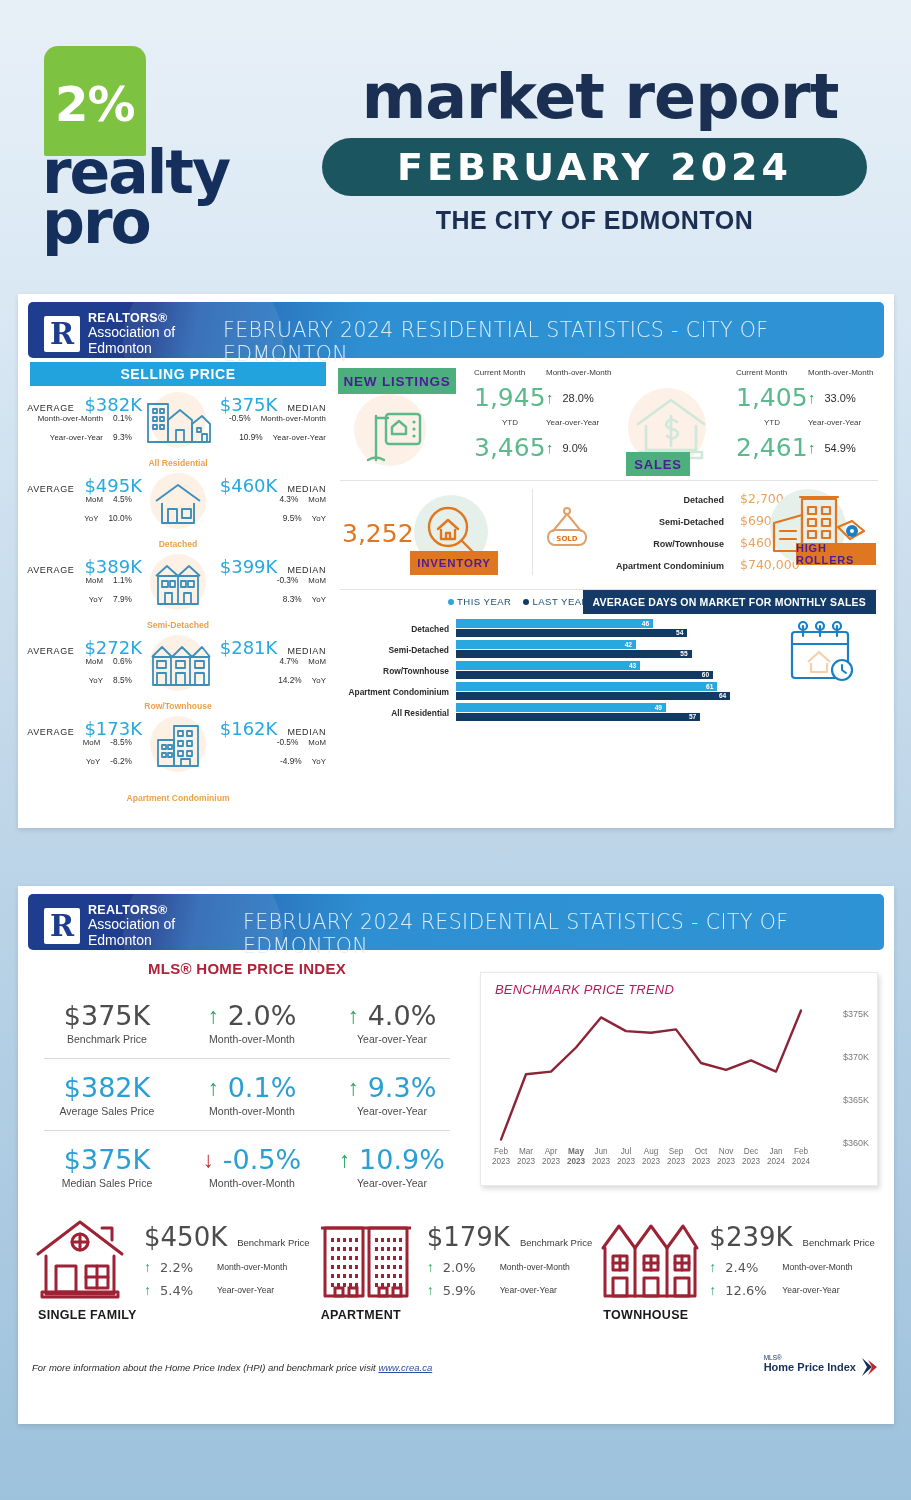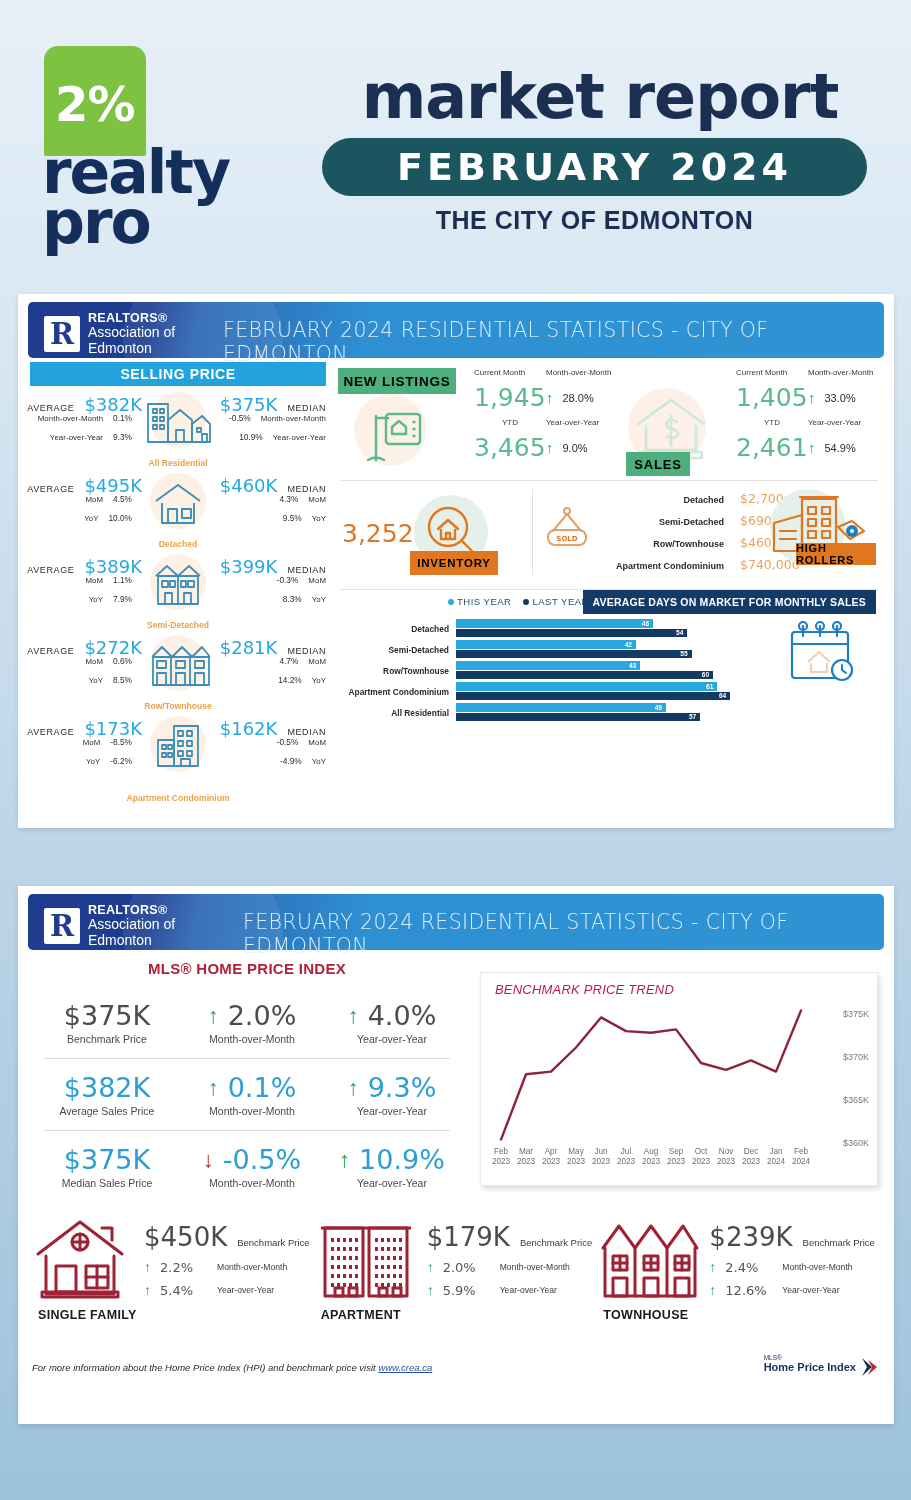--- a/index.html
+++ b/index.html
@@ -131,21 +131,21 @@
   }
   .sp-name.below { bottom: -12px; }
 
   
   .r-side { position: absolute; left: 318px; top: 68px; right: 12px; }
   .divider { height: 1px; background: #e3e3e3; margin: 0 4px; }
 
   .nl-block { position: relative; height: 118px; }
   .tag {
     display: inline-flex; align-items: center; justify-content: center;
-    color: #000000; font-weight: bold; letter-spacing: 0.8px;
+    color: #4c1d95; font-weight: bold; letter-spacing: 0.8px;
   }
   .tag-green { background: #4caf7d; }
   .tag-orange { background: #e0761f; }
   .nl-tag { position: absolute; left: 2px; top: 6px; width: 118px; height: 26px; font-size: 13.5px; }
   .nl-icon { position: absolute; left: 26px; top: 36px; width: 72px; height: 72px; }
   .nl-halo { position: absolute; left: 18px; top: 32px; width: 72px; height: 72px; border-radius: 50%; background: #fdf0e6; }
   .stat-grid { position: absolute; display: grid; grid-template-columns: 72px 118px; row-gap: 6px; }
   .stat-cap { font-size: 8px; color: #3a3a3a; }
   .stat-num { font-size: 25px; color: #5bb98c; font-family: "DejaVu Sans", sans-serif; font-weight: 400; }
   .stat-pct { font-size: 11px; color: #2b2b2b; display: flex; align-items: center; gap: 9px; }
@@ -839,21 +839,21 @@
     <div class="trend-ylab" id="trend-ylab">
         <div style="top: 142px;">$360K</div>
         <div style="top: 98.9697px;">$365K</div>
         <div style="top: 55.9394px;">$370K</div>
         <div style="top: 12.9091px;">$375K</div>
       </div>
     <div class="trend-xlab" id="trend-xlab">
         <div style="left: 12px;">Feb<br>2023</div>
         <div style="left: 37px;">Mar<br>2023</div>
         <div style="left: 62px;">Apr<br>2023</div>
-        <div style="left: 87px;">May<br>2023</div>
+        <div style="left: 87px; font-weight: bold;">May<br>2023</div>
         <div style="left: 112px;">Jun<br>2023</div>
         <div style="left: 137px;">Jul<br>2023</div>
         <div style="left: 162px;">Aug<br>2023</div>
         <div style="left: 187px;">Sep<br>2023</div>
         <div style="left: 212px;">Oct<br>2023</div>
         <div style="left: 237px;">Nov<br>2023</div>
         <div style="left: 262px;">Dec<br>2023</div>
         <div style="left: 287px;">Jan<br>2024</div>
         <div style="left: 312px;">Feb<br>2024</div>
       </div>

